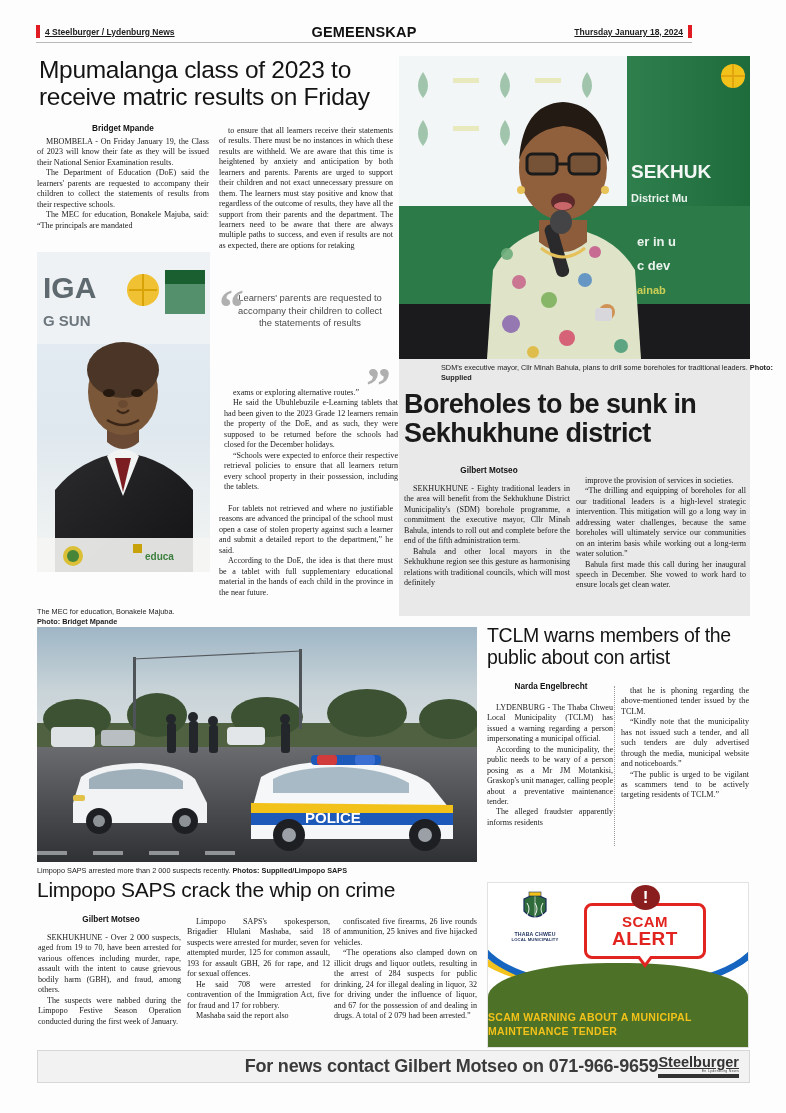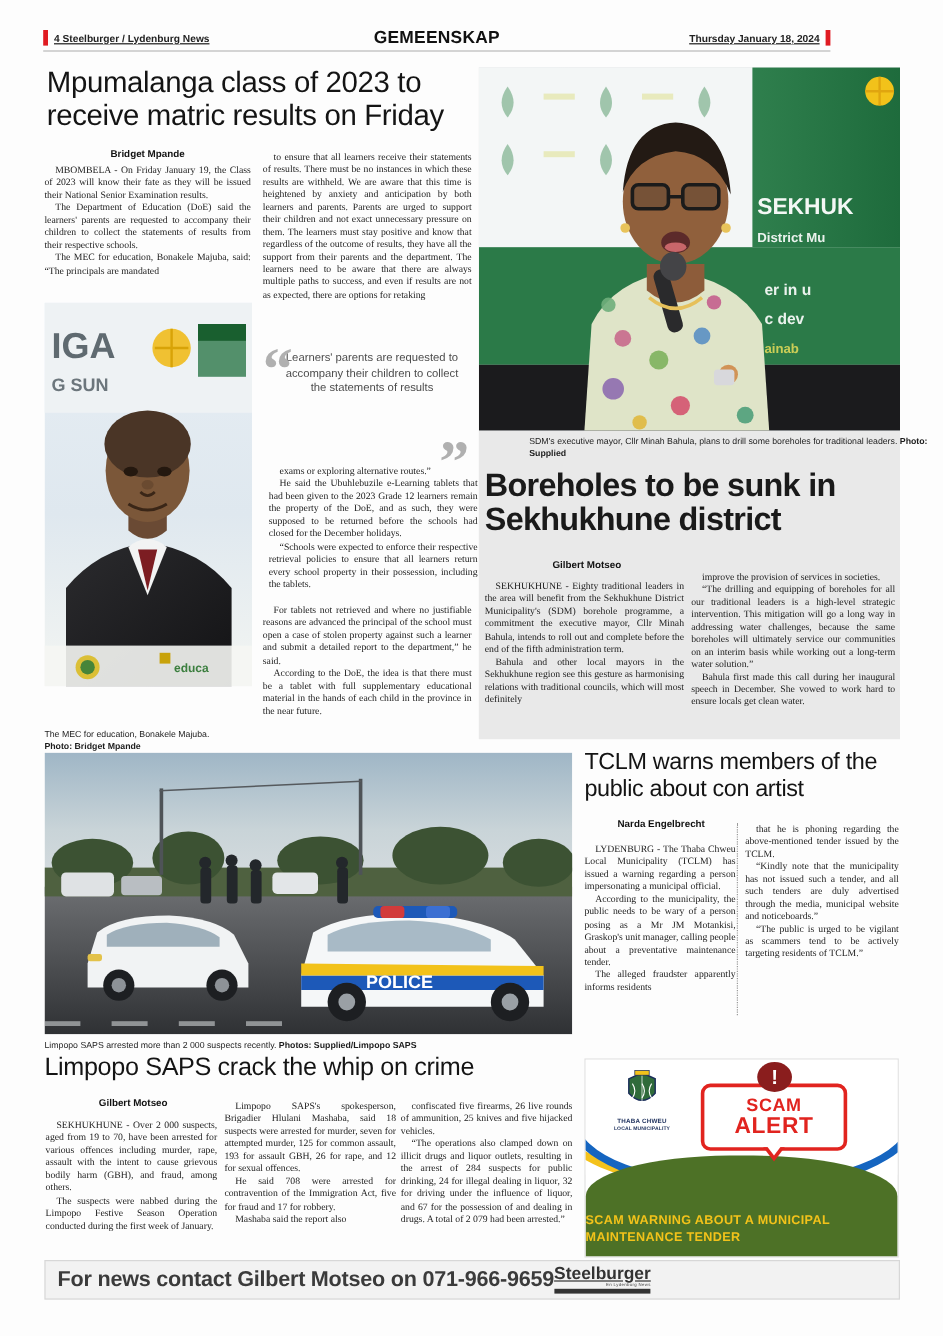--- a/index.html
+++ b/index.html
@@ -156,21 +156,21 @@
   .ad-msg {
     position:absolute; left:0; bottom:8px; width:100%; text-align:left;
     font-family:"Liberation Sans",sans-serif; font-weight:700;
     font-size:10.5px; line-height:1.32; color:#f2c21a; letter-spacing:0.3px;
   }
 
   
   .footer {
     position:absolute; left:37px; top:1050px; width:713px; height:33px;
     background:#f2f2f2; border:1px solid #d7d7d7;
-    display:flex; align-items:center; justify-content:flex-start; padding:0 10px;
+    display:flex; align-items:center; justify-content:flex-end; padding:0 10px;
   }
   .footer-text {
     font-family:"Liberation Sans",sans-serif; font-weight:700; font-size:18px;
     color:#3b3b3b; letter-spacing:-0.2px;
   }
   .footer-logo { text-align:right; }
   .fl-main { font-family:"Liberation Sans",sans-serif; font-weight:700; font-size:14.5px; color:#333; text-decoration:underline; line-height:1; }
   .fl-sub { font-family:"Liberation Sans",sans-serif; font-size:3.6px; color:#444; letter-spacing:0.3px; }
   .fl-bar { height:4px; background:#333; margin-top:1px; }
 

